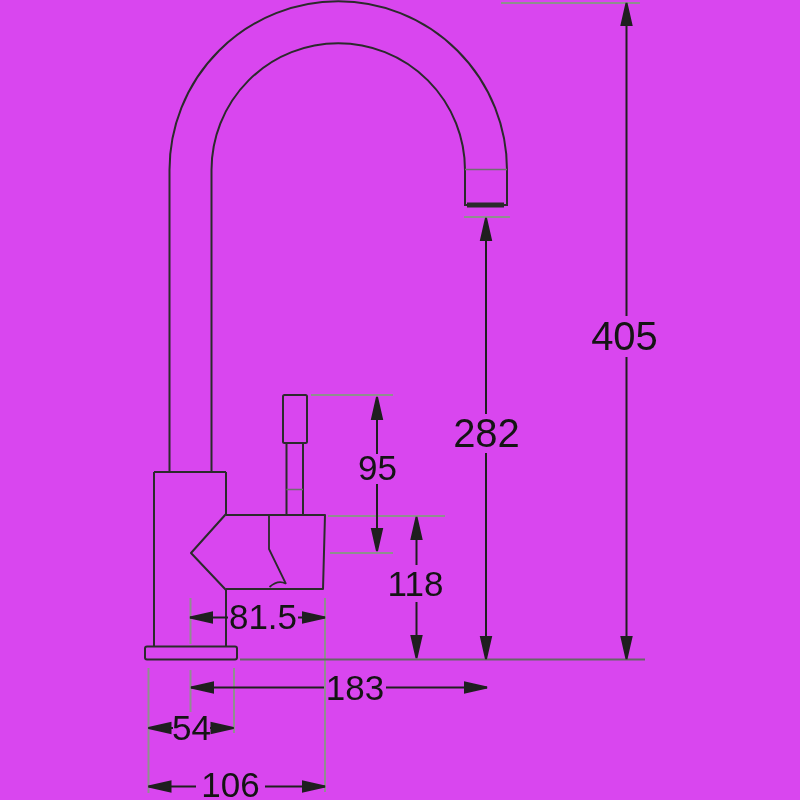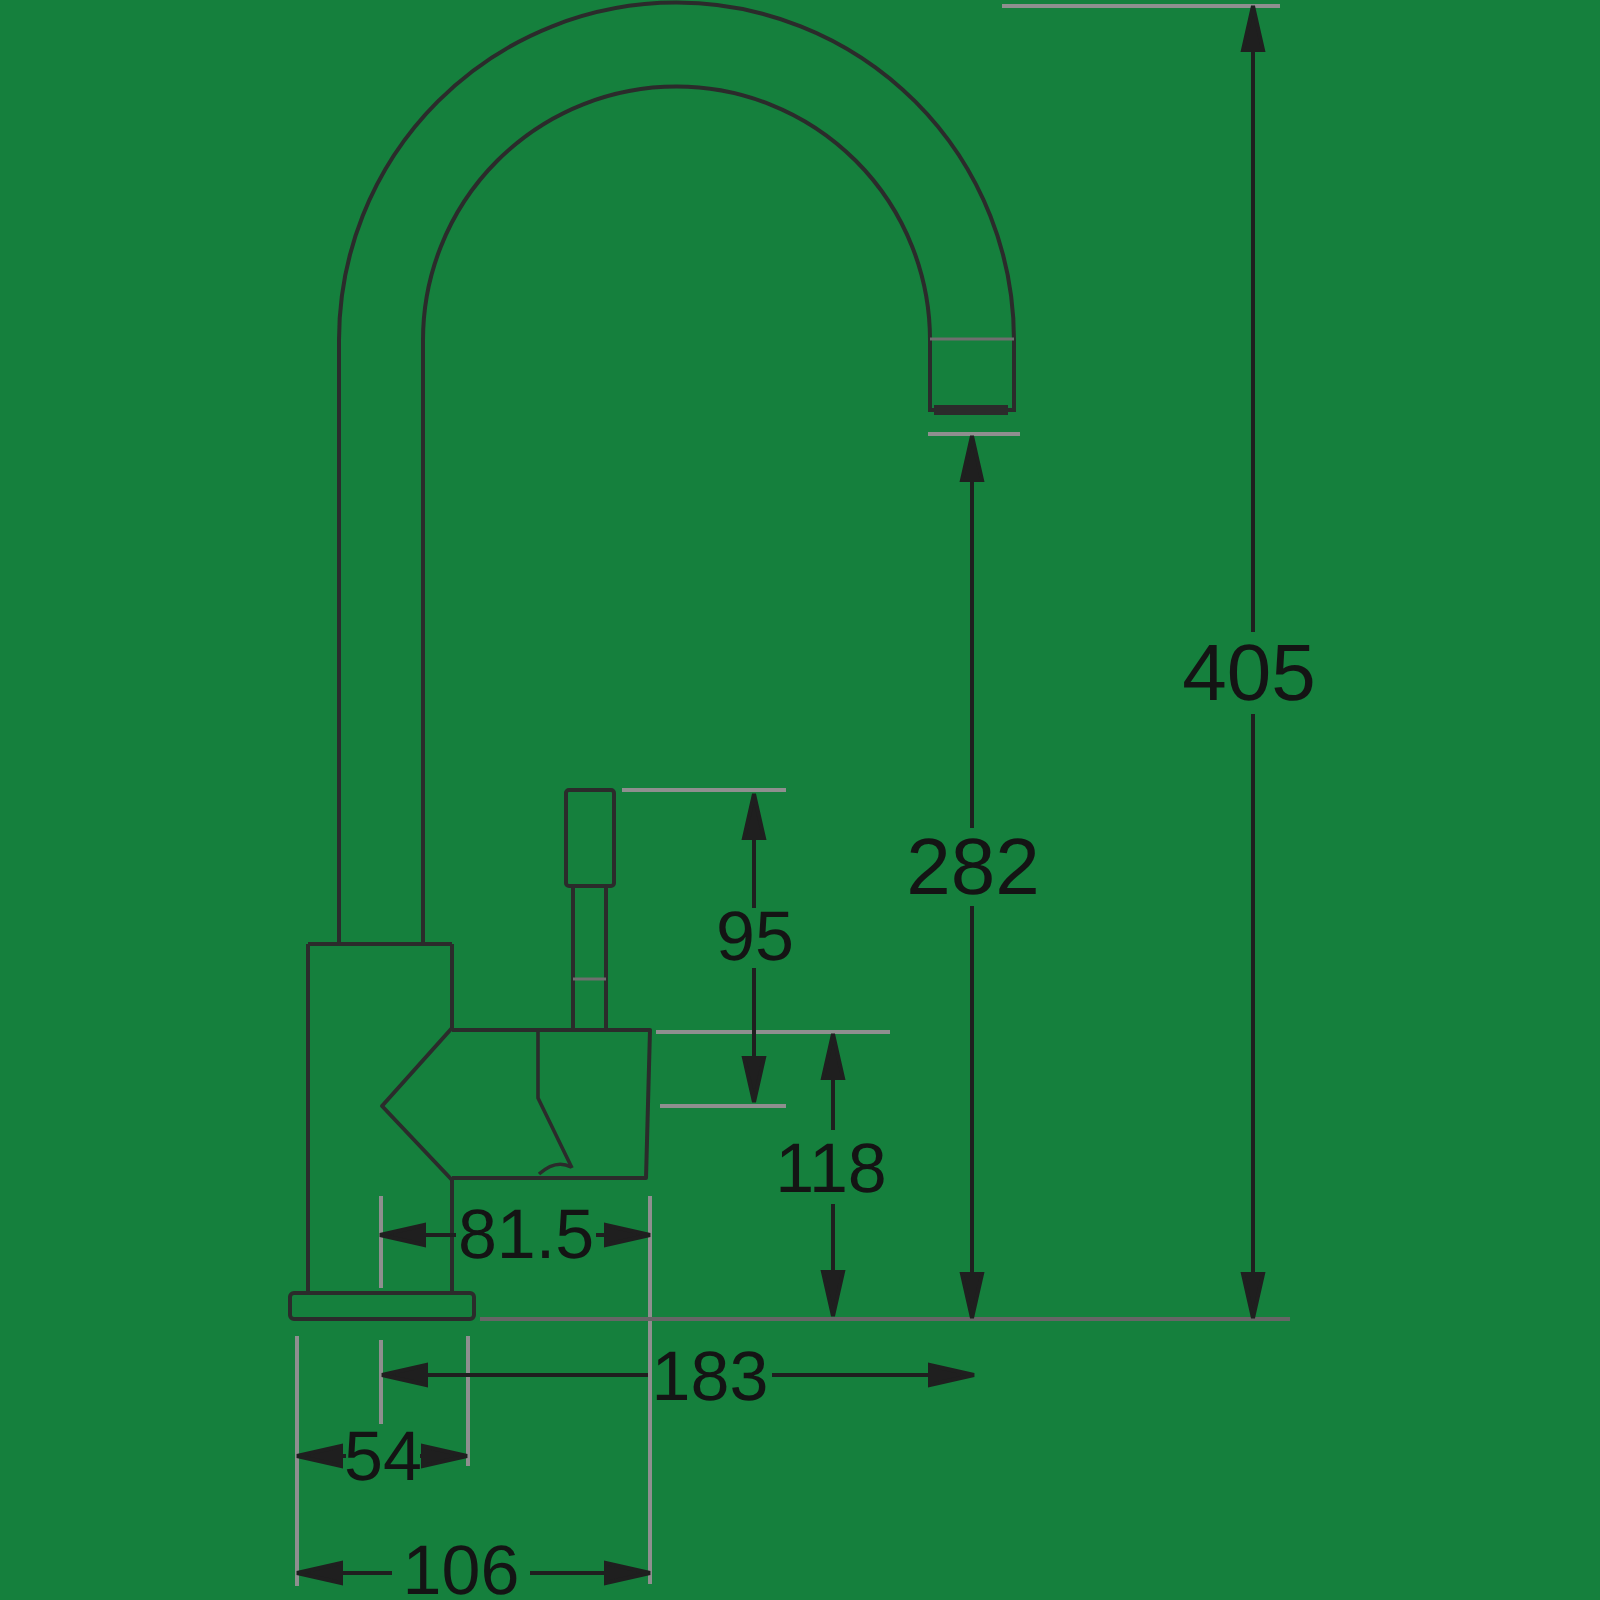--- a/index.html
+++ b/index.html
@@ -7,21 +7,21 @@
     padding: 0;
     background: #ffffff;
     width: 800px;
     height: 800px;
     overflow: hidden;
     font-family: "Liberation Sans", sans-serif;
   }
   .drawing-wrap {
     width: 800px;
     height: 800px;
-    background: #15803d;
+    background: #d946ef;
   }
   svg text {
     font-family: "Liberation Sans", "DejaVu Sans", sans-serif;
     fill: #141414;
   }
   .dim-label { font-size: 35px; }
   .dim-label-lg { font-size: 40px; }
 </style>
 </head>
 <body>

